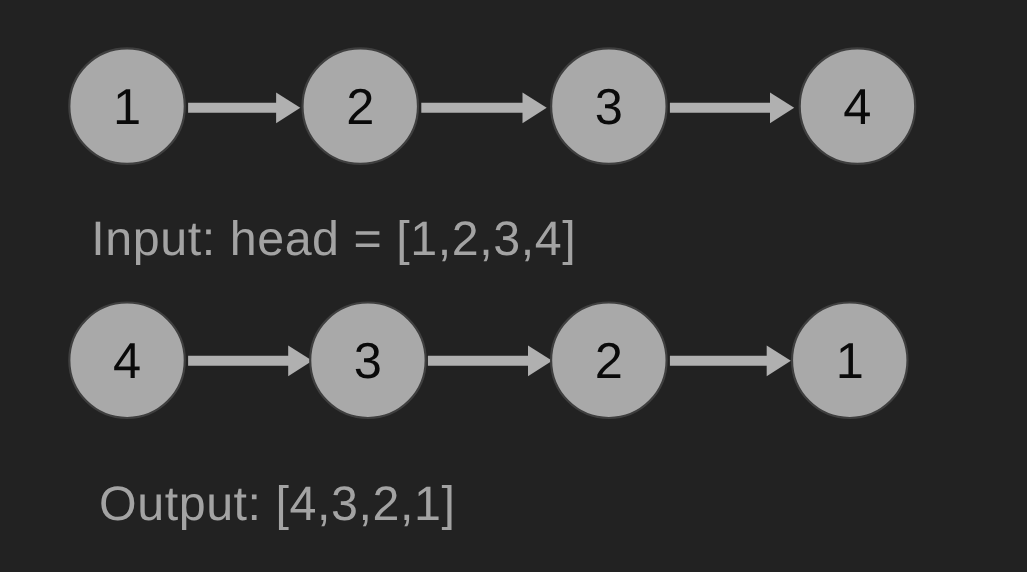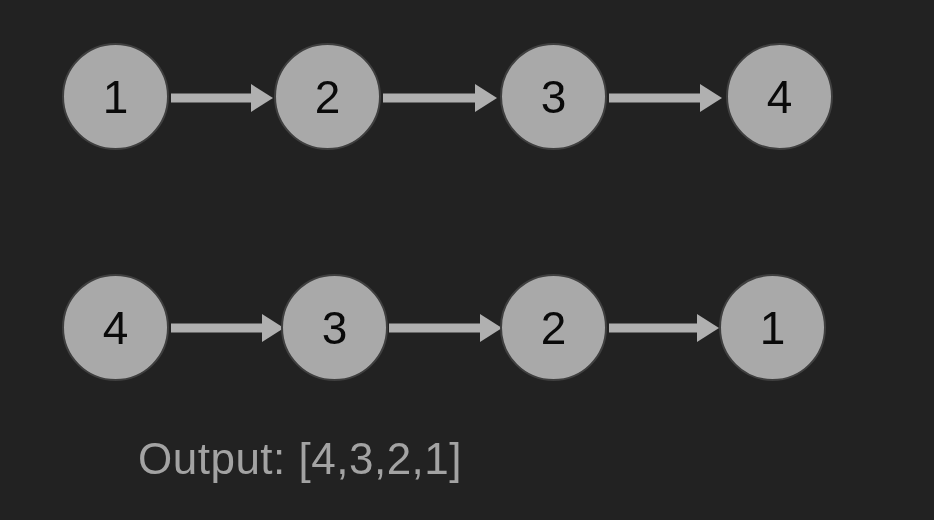--- a/index.html
+++ b/index.html
@@ -47,21 +47,21 @@
     user-select: none;
   }
   .caption {
     position: absolute;
     color: var(--caption);
     font-size: 44px;
     white-space: nowrap;
     letter-spacing: 0.5px;
   }
   .caption-input  { left: 83px; top: 193px; }
-  .caption-output { left: 90px; top: 434px; margin-left: 48px; }
+  .caption-output { left: 90px; top: 434px; }
 </style>
 </head>
 <body>
 
 <div class="canvas">
 
   <svg class="arrows" viewBox="0 0 934 520" xmlns="http://www.w3.org/2000/svg" aria-hidden="true">
 
     <g>
       <line x1="171" y1="98" x2="253" y2="98"></line>
@@ -109,15 +109,16 @@
   <div class="node" style="left:281px; top:274px;">
     <span class="node-value">3</span>
   </div>
   <div class="node" style="left:500px; top:274px;">
     <span class="node-value">2</span>
   </div>
   <div class="node" style="left:719px; top:274px;">
     <span class="node-value">1</span>
   </div>
 
+  <div class="caption caption-input">Input: head = [1,2,3,4]</div>
   <div class="caption caption-output">Output: [4,3,2,1]</div>
 
 </div>
 
 </body></html>

